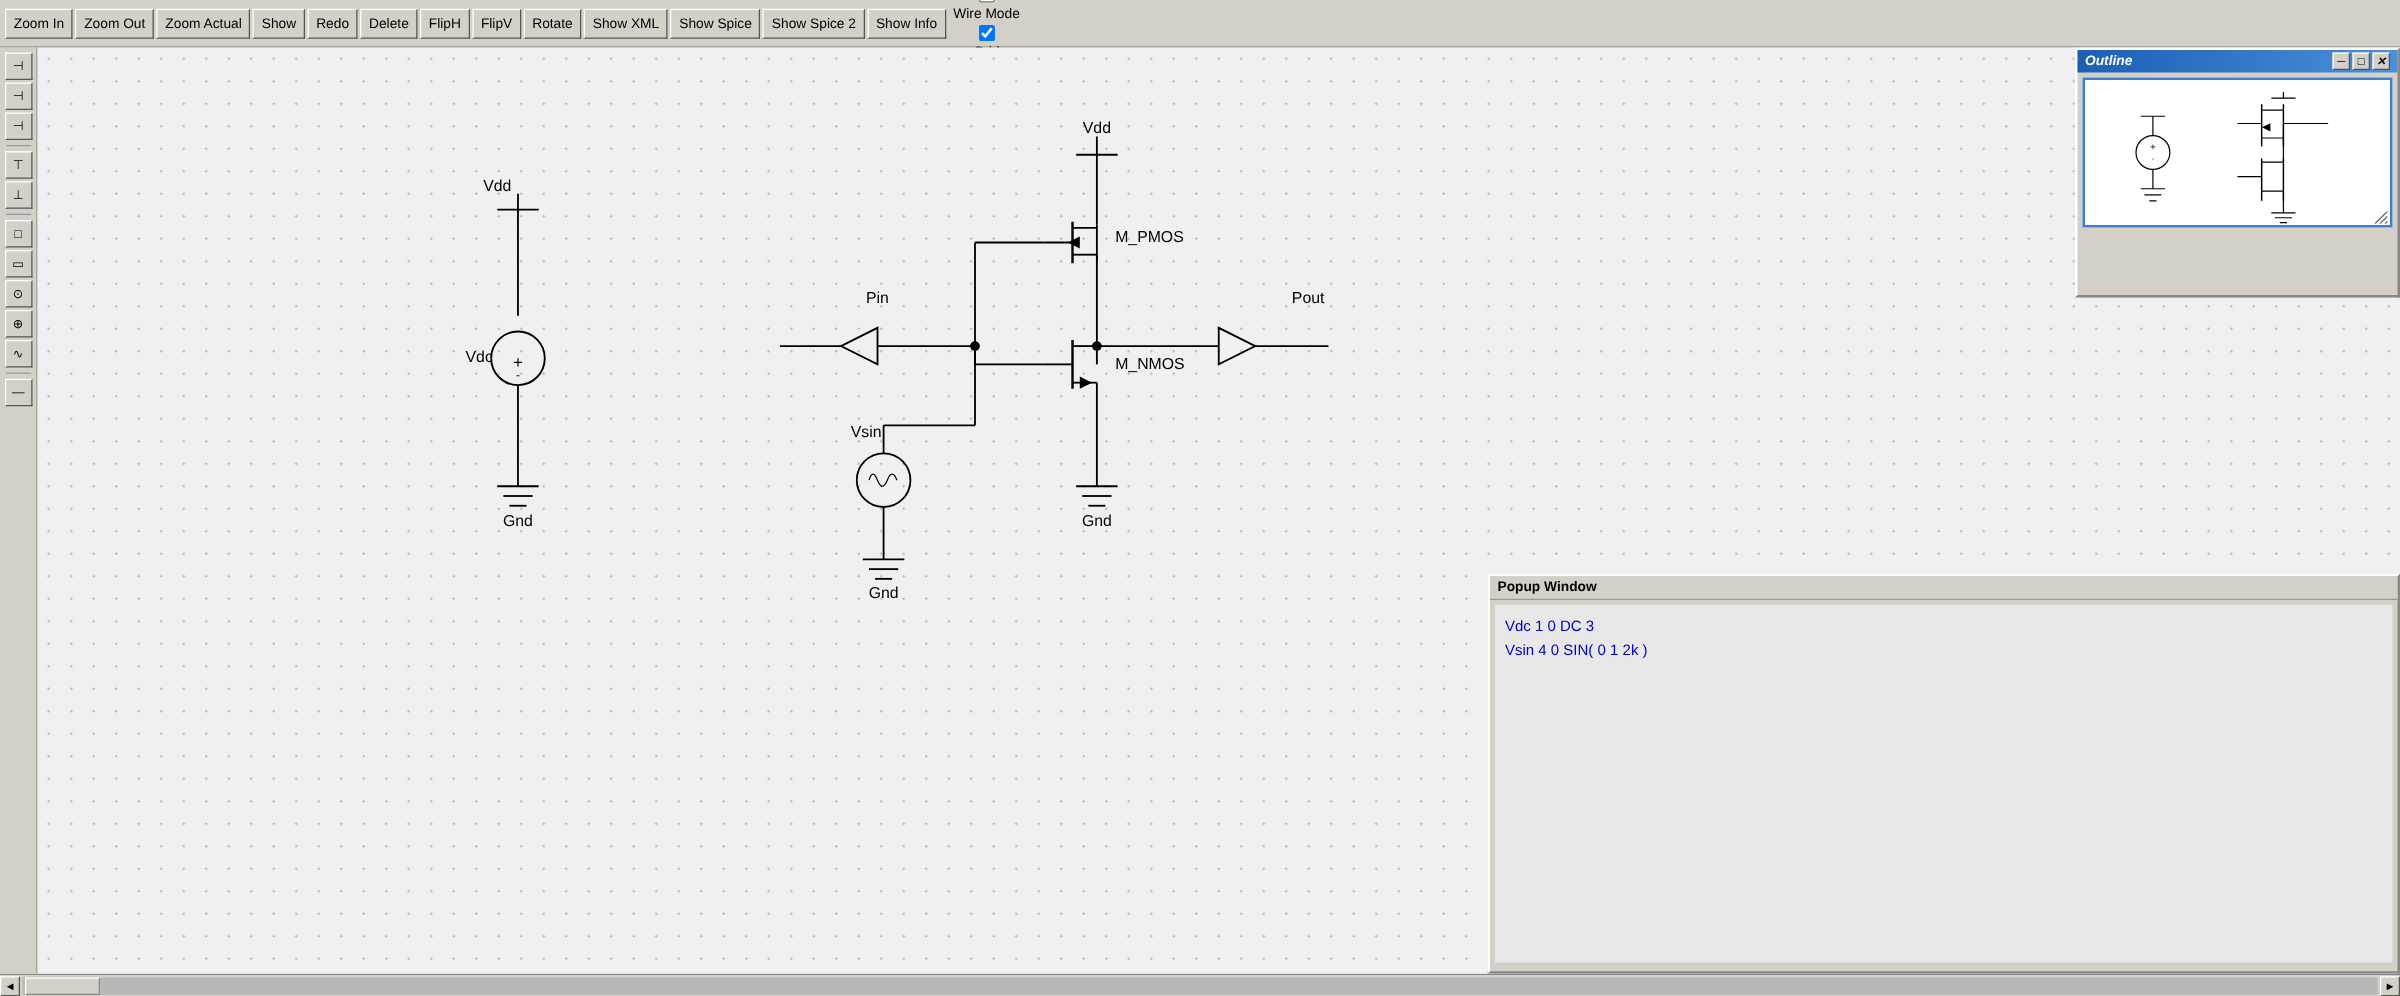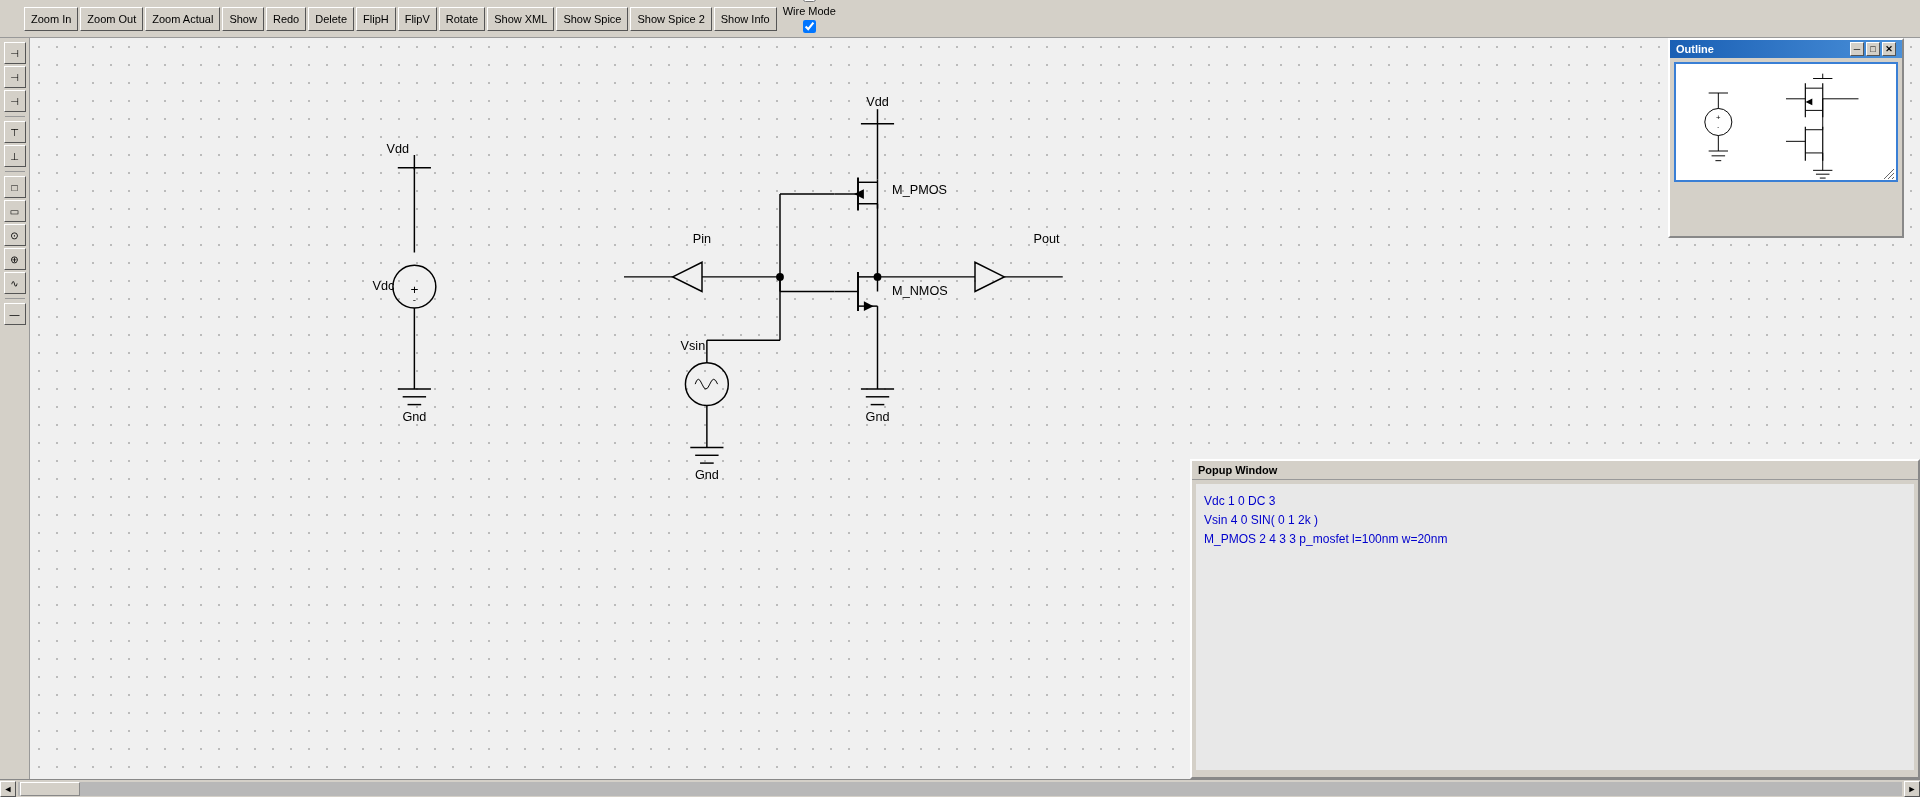--- a/index.html
+++ b/index.html
@@ -95,27 +95,28 @@
       top: 0;
       left: 0;
       width: 100%;
       height: 100%;
     }
 
     
     #outline-window {
       position: absolute;
       top: 0;
-      right: 16px;
-      width: 236px;
+      right: 0;
+      width: 260px;
       background: #d4d0c8;
       border: 2px solid #888;
       border-top-color: #fff;
       border-left-color: #fff;
       z-index: 10;
+      font-style: italic;
     }
     #outline-titlebar {
       background: linear-gradient(to right, #1a5fb4, #4a90d9);
       color: white;
       font-size: 11px;
       font-weight: bold;
       padding: 2px 6px;
       display: flex;
       align-items: center;
       justify-content: space-between;
@@ -238,21 +239,21 @@
       border: 1px solid #888;
       border-top-color: #fff;
       border-left-color: #fff;
     }
   </style>
 </head>
 <body>
 
 <div id="toolbar">
 
-  <div id="toolbar-buttons" style="display:flex;gap:2px;align-items:center;flex-wrap:nowrap;margin-left:20px;">
+  <div id="toolbar-buttons" style="display:flex;gap:2px;align-items:center;flex-wrap:nowrap;">
       <button class="toolbar-btn">Zoom In</button>
       <button class="toolbar-btn">Zoom Out</button>
       <button class="toolbar-btn">Zoom Actual</button>
       <button class="toolbar-btn">Show</button>
       <button class="toolbar-btn">Redo</button>
       <button class="toolbar-btn">Delete</button>
       <button class="toolbar-btn">FlipH</button>
       <button class="toolbar-btn">FlipV</button>
       <button class="toolbar-btn">Rotate</button>
       <button class="toolbar-btn">Show XML</button>
@@ -452,21 +453,20 @@
       </div>
 
       <div id="popup-window">
         <div id="popup-titlebar">
           <span>Popup Window</span>
         </div>
         <div id="popup-content">
           <div id="spice-lines-container">
               <div class="spice-line">Vdc  1  0  DC  3</div>
               <div class="spice-line">Vsin  4  0  SIN(  0  1  2k  )</div>
-              <div class="spice-line">M_PMOS  2  4  3  3  p_mosfet  l=100nm  w=20nm</div>
             </div>
         </div>
       </div>
     </div>
   </div>
 
   <div id="scrollbar-h">
     <div class="scroll-arrow">◄</div>
     <div class="scroll-track">
       <div class="scroll-thumb"></div>

